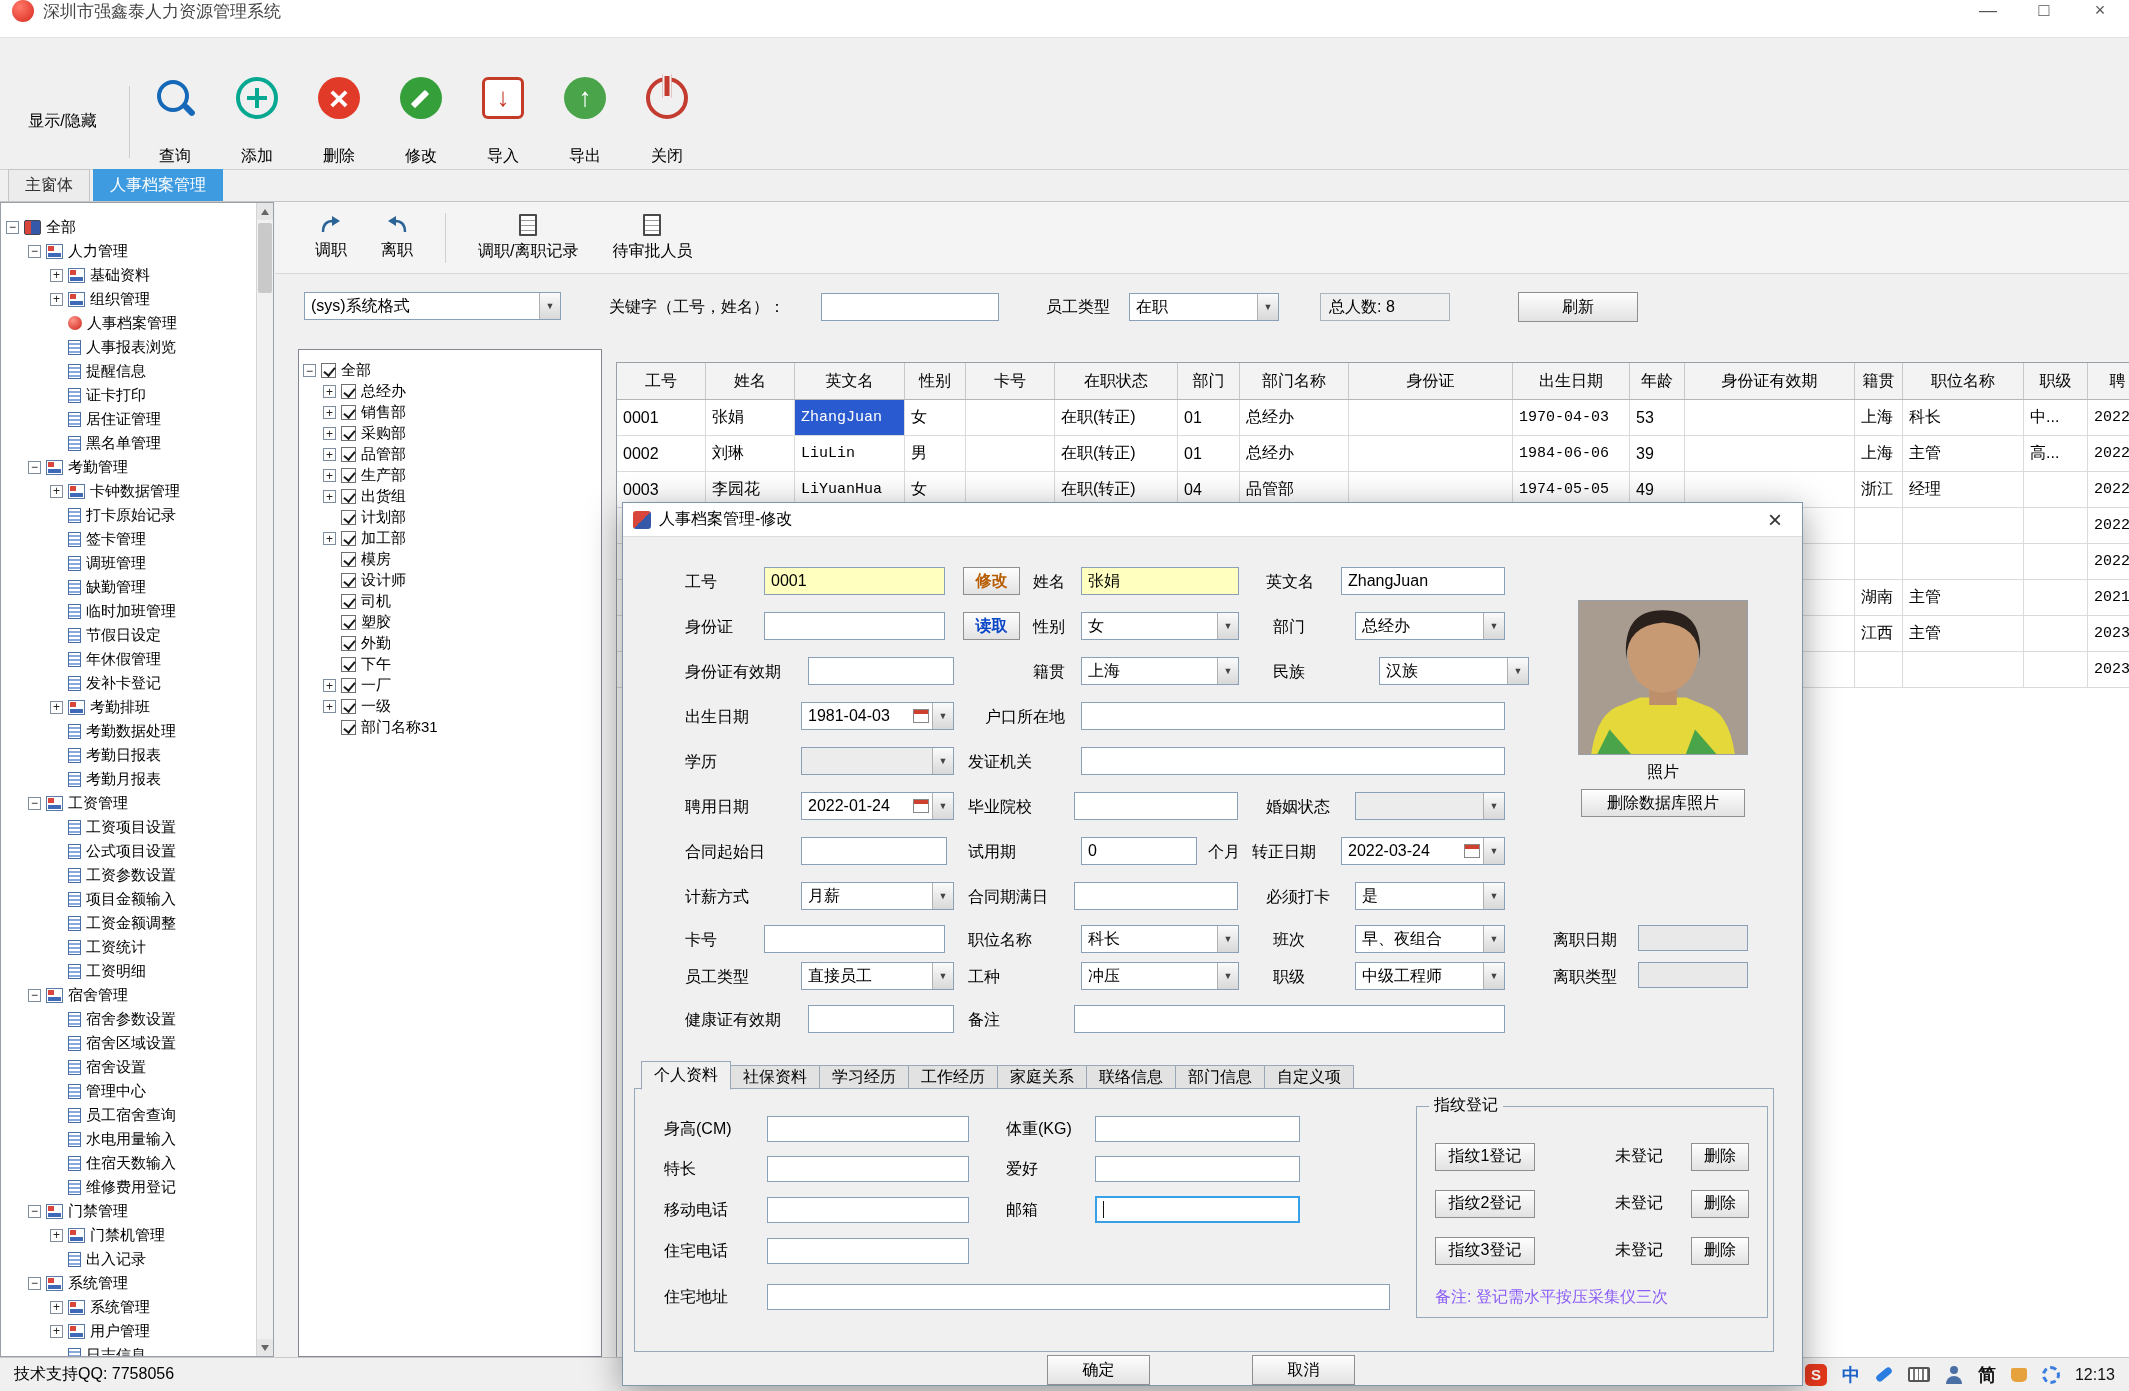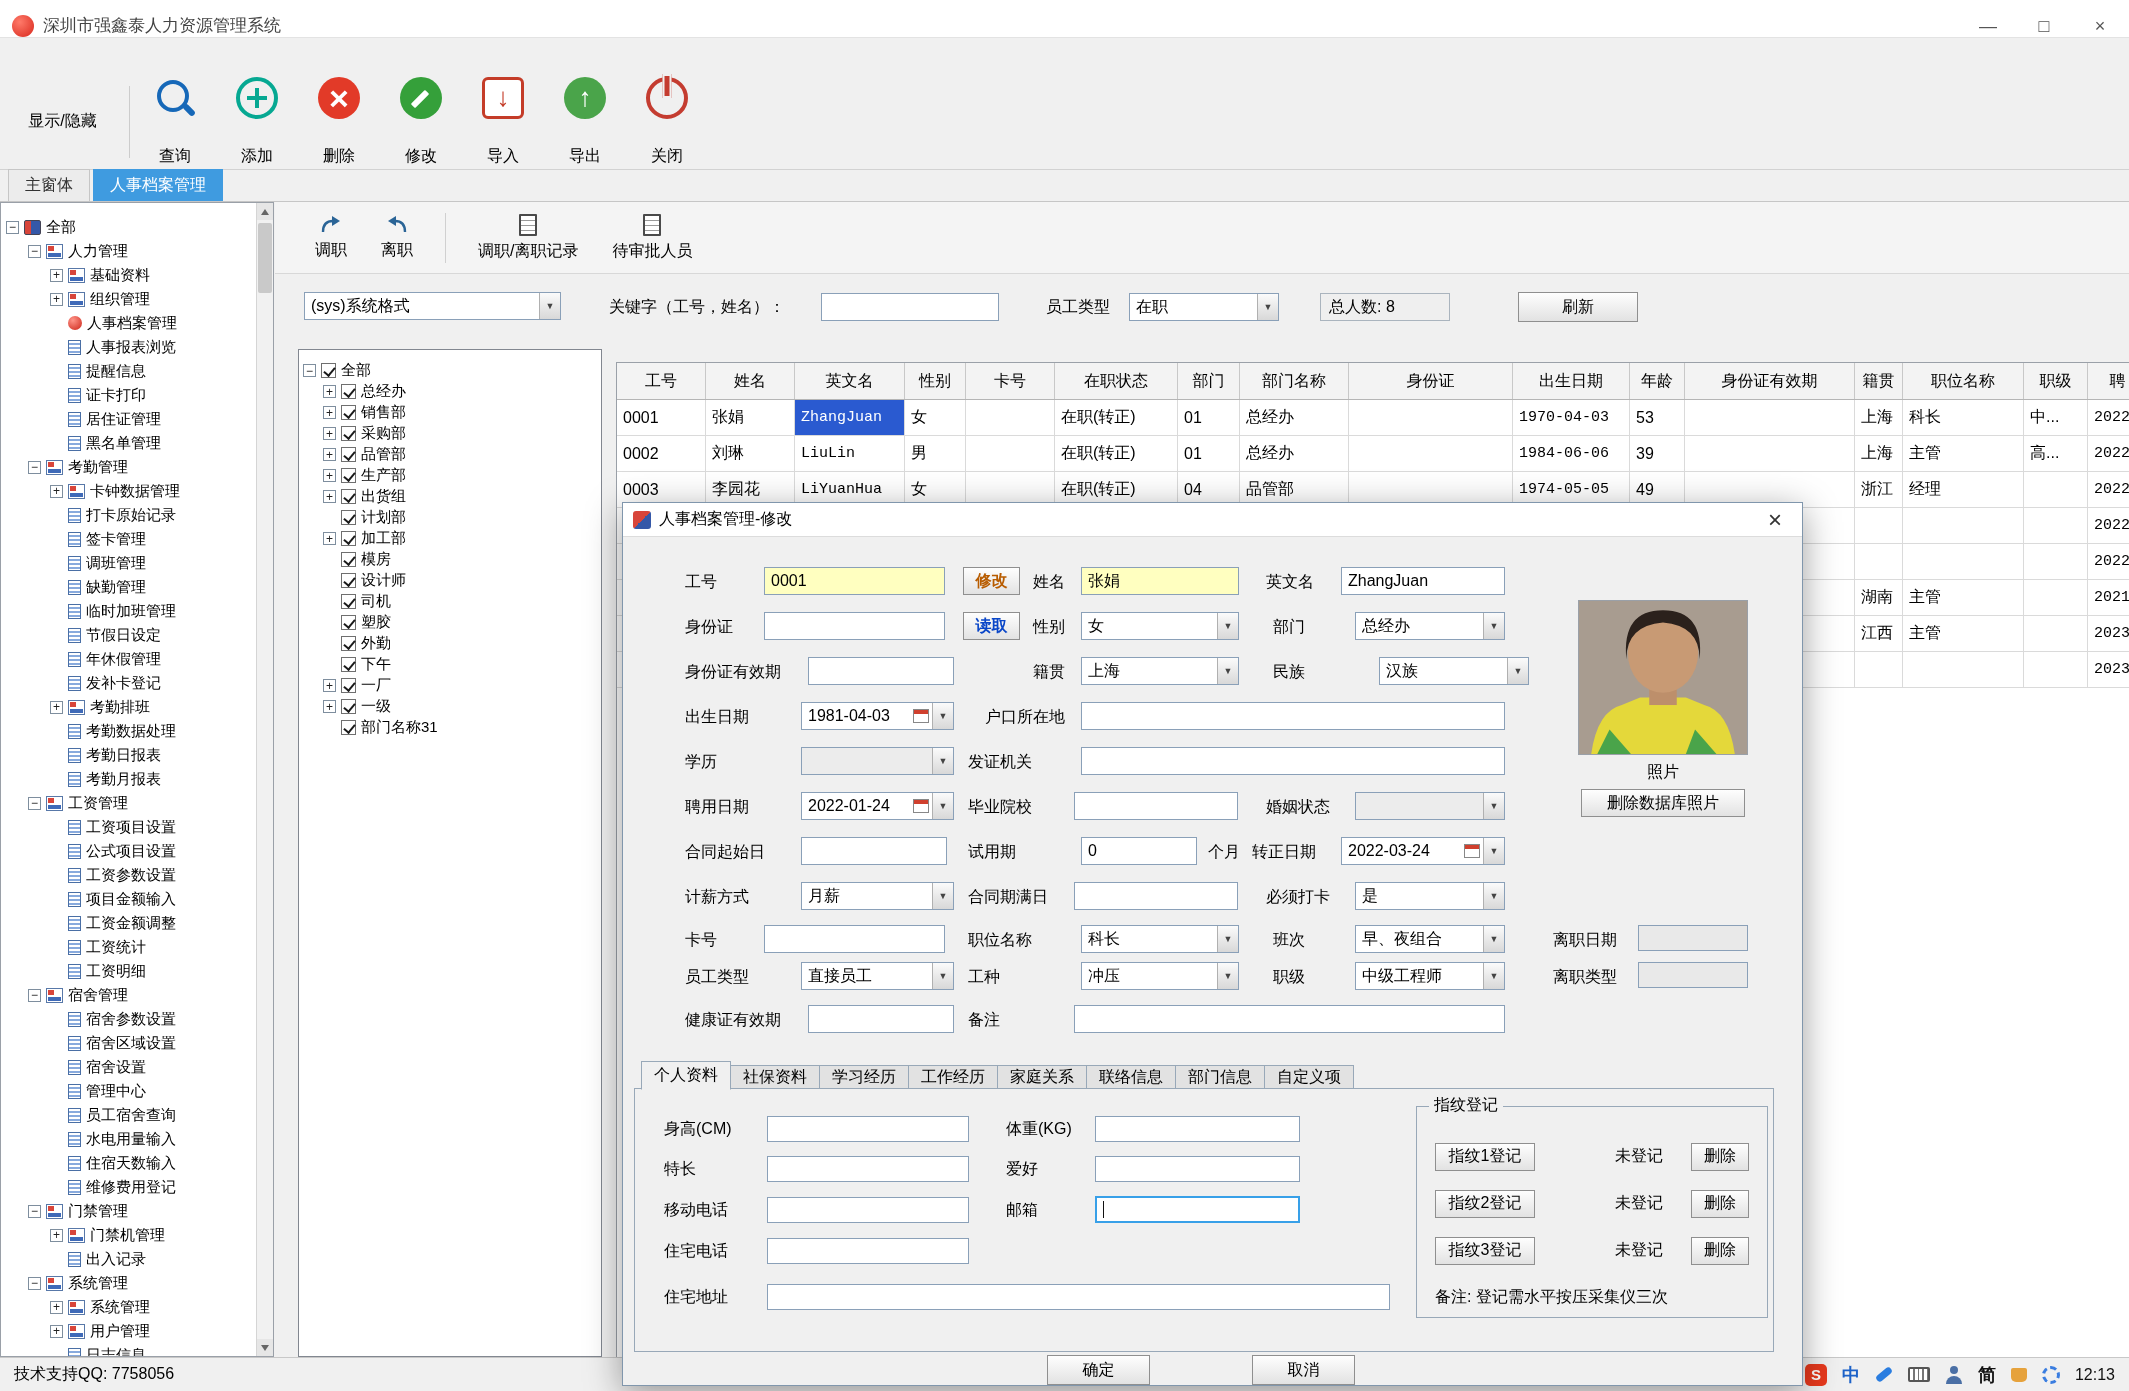--- a/index.html
+++ b/index.html
@@ -2,21 +2,21 @@
 <html><head>
 <meta charset="utf-8">
 <style>
   *{margin:0;padding:0;box-sizing:border-box}
   html,body{width:2129px;height:1391px}
   body{font-family:"Liberation Sans","DejaVu Sans",sans-serif;font-size:16px;color:#000;background:#fff;overflow:hidden}
   .app{position:relative;width:2129px;height:1391px;background:#f0f0f0;overflow:hidden}
   .abs{position:absolute}
 
   
-  .titlebar{position:absolute;left:0;top:0;right:0;height:38px;background:#fff;border-bottom:1px solid #e3e3e3;display:flex;align-items:flex-end;padding:0 12px;z-index:2}
+  .titlebar{position:absolute;left:0;top:0;right:0;height:38px;background:#fff;border-bottom:1px solid #e3e3e3;display:flex;align-items:flex-start;padding:0 12px;z-index:2}
   .app-logo{width:22px;height:22px;border-radius:50%;background:radial-gradient(circle at 35% 32%,#ff7a6a,#d8281c);margin-right:9px;flex:none}
   .title-text{font-size:17px;color:#444}
   .win-controls{margin-left:auto;display:flex;gap:34px;color:#555;font-size:18px;padding-right:6px}
   .win-controls span{width:22px;text-align:center}
 
   
   .menubar{position:absolute;top:38px;left:0;right:0;height:36px;background:#f0f0f0;display:flex;align-items:center;padding-left:8px}
   .menu-item{padding:5px 15px;font-size:16px}
 
   
@@ -138,21 +138,21 @@
   .dtab.tab-active{background:#f0f0f0;height:29px;z-index:3;border-bottom:1px solid #f0f0f0}
   .dpanel{position:absolute;left:11px;top:551px;width:1140px;height:264px;border:1px solid #98a8b8;background:#f0f0f0}
   .focus{border:2px solid #38a0e8}
   .caret{width:1px;height:17px;background:#111}
   .fp-box{position:absolute;left:793px;top:569px;width:352px;height:212px;border:1px solid #98a8b8;padding-top:26px}
   .fp-title{position:absolute;top:-12px;left:12px;background:#f0f0f0;padding:0 5px;font-size:16px}
   .fp-row{height:47px;display:flex;align-items:center;padding-left:18px}
   .fp-btn{width:100px;height:28px}
   .fp-status{margin-left:80px;font-size:16px}
   .fp-del{margin-left:28px;width:58px;height:28px}
-  .fp-note{position:absolute;left:18px;bottom:9px;color:#000000;white-space:nowrap;font-size:16px}
+  .fp-note{position:absolute;left:18px;bottom:9px;color:#8b5cf6;white-space:nowrap;font-size:16px}
 </style>
 </head>
 <body>
 
 <div class="app">
 
   <div class="titlebar">
     <span class="app-logo"></span>
     <span class="title-text">深圳市强鑫泰人力资源管理系统</span>
     <span class="win-controls">

